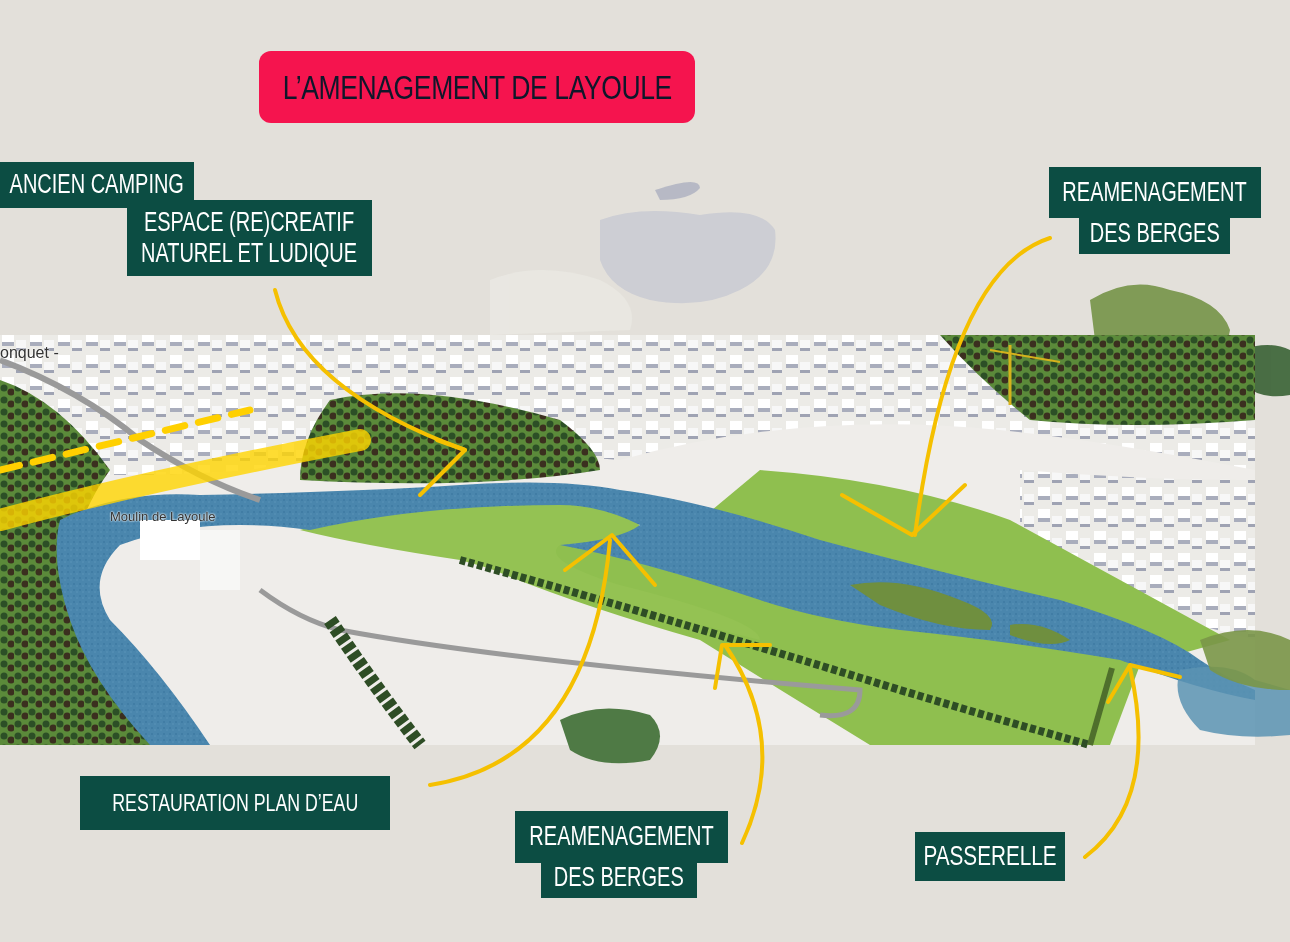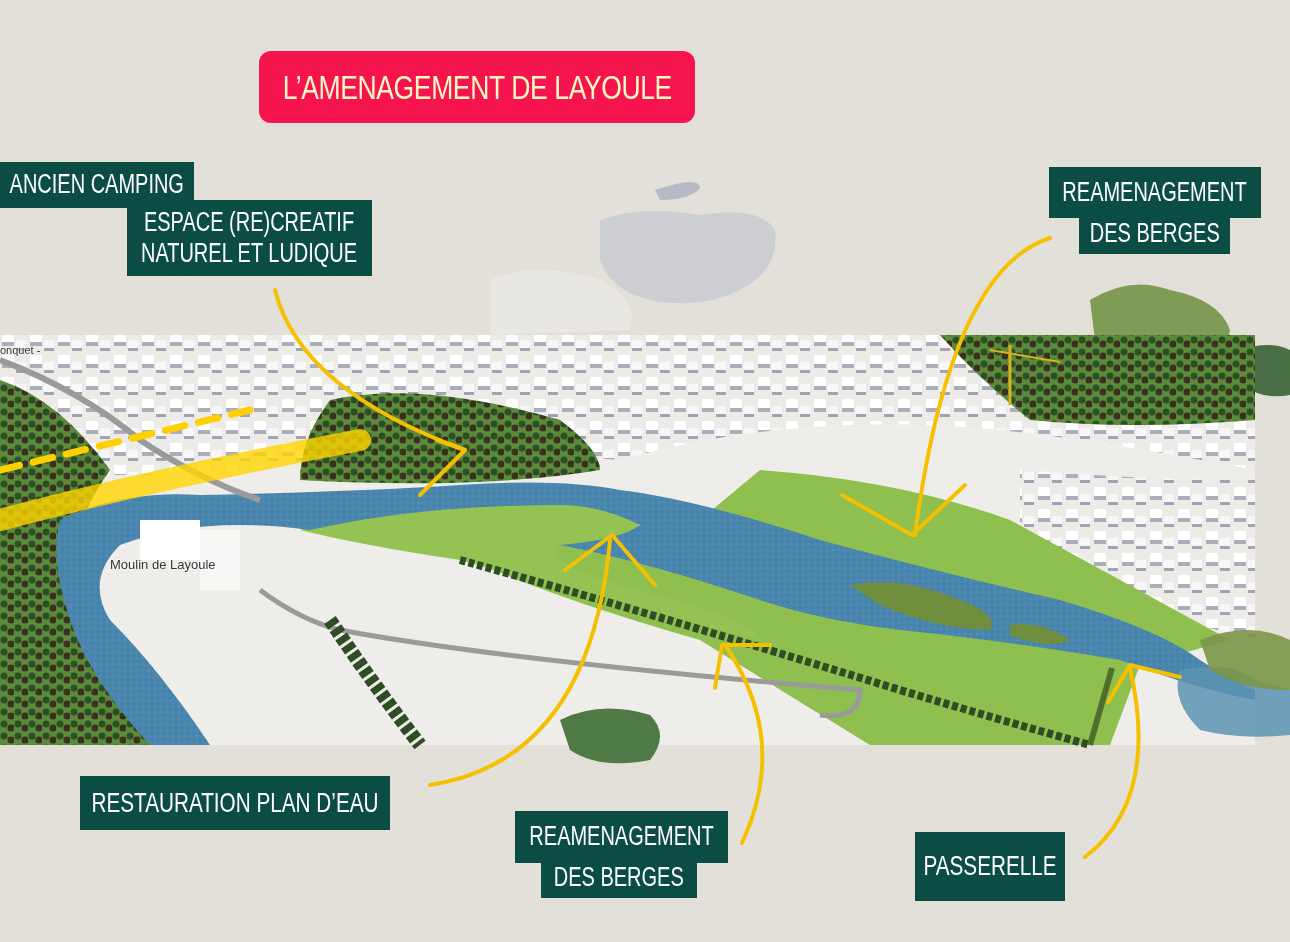--- a/index.html
+++ b/index.html
@@ -8,21 +8,21 @@
       background: #e3e0da;
       font-family: "Liberation Sans", sans-serif;
       position: relative;
     }
     .stage { position: absolute; left: 0; top: 0; width: 1290px; height: 942px; }
     .map-svg { position: absolute; left: 0; top: 0; }
     .title-pill {
       position: absolute; left: 259px; top: 51px; width: 436px; height: 72px;
       background: #f5144e; border-radius: 12px;
       display: flex; align-items: center; justify-content: center;
-      color: #fef9c3; font-family: "Liberation Sans", sans-serif;
+      color: #0f172a; font-family: "Liberation Sans", sans-serif;
       font-size: 34px; letter-spacing: -0.5px;
       transform-origin: center;
     }
     .title-pill span { display: inline-block; transform: scaleX(0.78); white-space: nowrap; }
     .label {
       position: absolute; background: #0c4d43; color: #ffffff;
       font-family: "Liberation Sans", sans-serif;
       display: flex; align-items: center; justify-content: center;
       text-align: center; line-height: 1.15;
     }
@@ -132,22 +132,22 @@
       <path d="M715 688 L722 645 L770 645"></path>
 
       <path d="M1050 238 Q950 270 915 535"></path>
       <path d="M842 495 L912 535 L965 485"></path>
 
       <path d="M1085 857 Q1160 800 1130 668"></path>
       <path d="M1108 702 L1130 665 L1180 677"></path>
     </g>
   </svg>
 
-  <div class="map-place" style="left:110px; top:509px;margin-top:48px;">Moulin de Layoule</div>
-  <div class="map-place" style="left:0px; top:344px; font-size:11px;">onquet -</div>
+  <div class="map-place" style="left:110px; top:509px;">Moulin de Layoule</div>
+  <div class="map-place" style="left:0px; top:344px; font-size:16px;">onquet -</div>
 
   <div class="title-pill">
     <span>L’AMENAGEMENT DE LAYOULE</span>
   </div>
 
   <div class="label" style="left:0; top:162px; width:194px; height:46px; font-size:27px;align-items:center;">
     <span class="txt">ANCIEN CAMPING</span>
   </div>
 
   <div class="label" style="left:127px; top:200px; width:245px; height:76px; font-size:27px;">
@@ -157,29 +157,29 @@
     </span>
   </div>
 
   <div class="label" style="left:1049px; top:167px; width:212px; height:51px; font-size:27px;">
     <span class="txt">REAMENAGEMENT</span>
   </div>
   <div class="label" style="left:1079px; top:214px; width:151px; height:40px; font-size:27px;">
     <span class="txt">DES BERGES</span>
   </div>
 
-  <div class="label" style="left:80px; top:776px; width:310px; height:54px; font-size:28px;">
+  <div class="label" style="left:80px; top:776px; width:310px; height:54px; font-size:24px;">
     <span class="txt">RESTAURATION PLAN D’EAU</span>
   </div>
 
 
   <div class="label" style="left:515px; top:811px; width:213px; height:52px; font-size:27px;">
     <span class="txt">REAMENAGEMENT</span>
   </div>
   <div class="label" style="left:541px; top:858px; width:156px; height:40px; font-size:27px;">
     <span class="txt">DES BERGES</span>
   </div>
 
-  <div class="label" style="left:915px; top:832px; width:150px; height:69px; font-size:28px;text-align:right;">
+  <div class="label" style="left:915px; top:832px; width:150px; height:49px; font-size:28px;text-align:right;">
     <span class="txt">PASSERELLE</span>
   </div>
 
 </div>
 
 </body></html>

